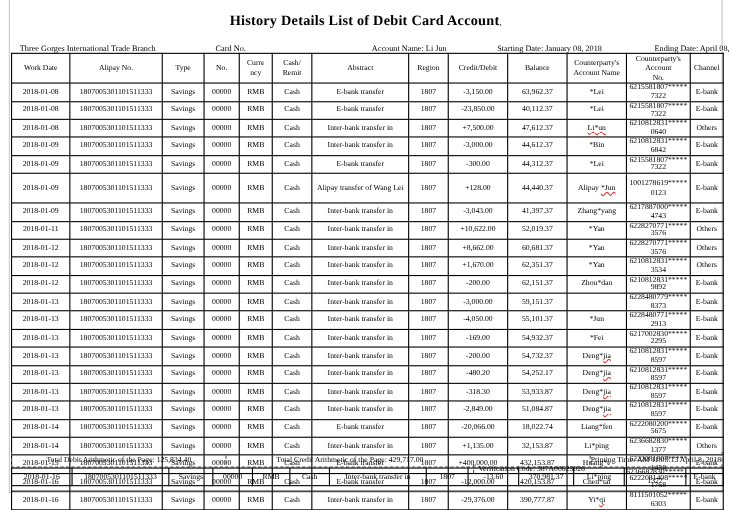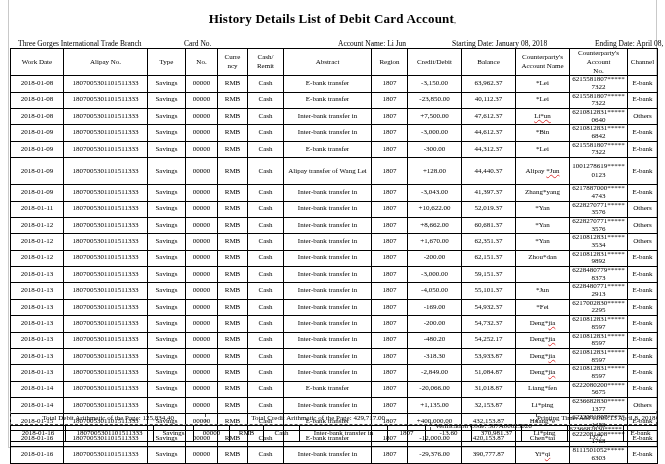--- a/index.html
+++ b/index.html
@@ -21,21 +21,21 @@
   .doc-title {
     position: absolute; top: 11px; left: 0; width: 665px;
     text-align: center; font-weight: bold; font-size: 13px; letter-spacing: 0.2px;
   }
   .doc-title .mark { font-size: 8px; font-weight: normal; }
 
   .meta { position: absolute; top: 39px; left: 0; width: 665px; height: 11px;
           font-weight: normal; font-size: 7.5px; white-space: nowrap; }
   .meta span { position: absolute; top: 0; }
   .m-branch { left: 18px; }
-  .m-card   { left: 184px; }
+  .m-card   { left: 196px; }
   .m-acct   { left: 338px; }
   .m-start  { left: 452px; }
   .m-end    { left: 557px; padding-left: 38px; }
 
   table.grid {
     position: absolute; left: 10px;
     border-collapse: collapse; table-layout: fixed;
     width: 647px; font-size: 7px;
   }
   table.main-table { top: 48px; }
@@ -401,21 +401,21 @@
         <tr>
           <td>2018-01-14</td>
           <td>1807005301101511333</td>
           <td>Savings</td>
           <td>00000</td>
           <td>RMB</td>
           <td>Cash</td>
           <td>E-bank transfer</td>
           <td>1807</td>
           <td>-20,066.00</td>
-          <td>31,018.87</td>
+          <td>18,022.74</td>
           <td>Liang*fen</td>
           <td>6222080200*****5675</td>
           <td>E-bank</td>
         </tr>
         <tr>
           <td>2018-01-14</td>
           <td>1807005301101511333</td>
           <td>Savings</td>
           <td>00000</td>
           <td>RMB</td>

